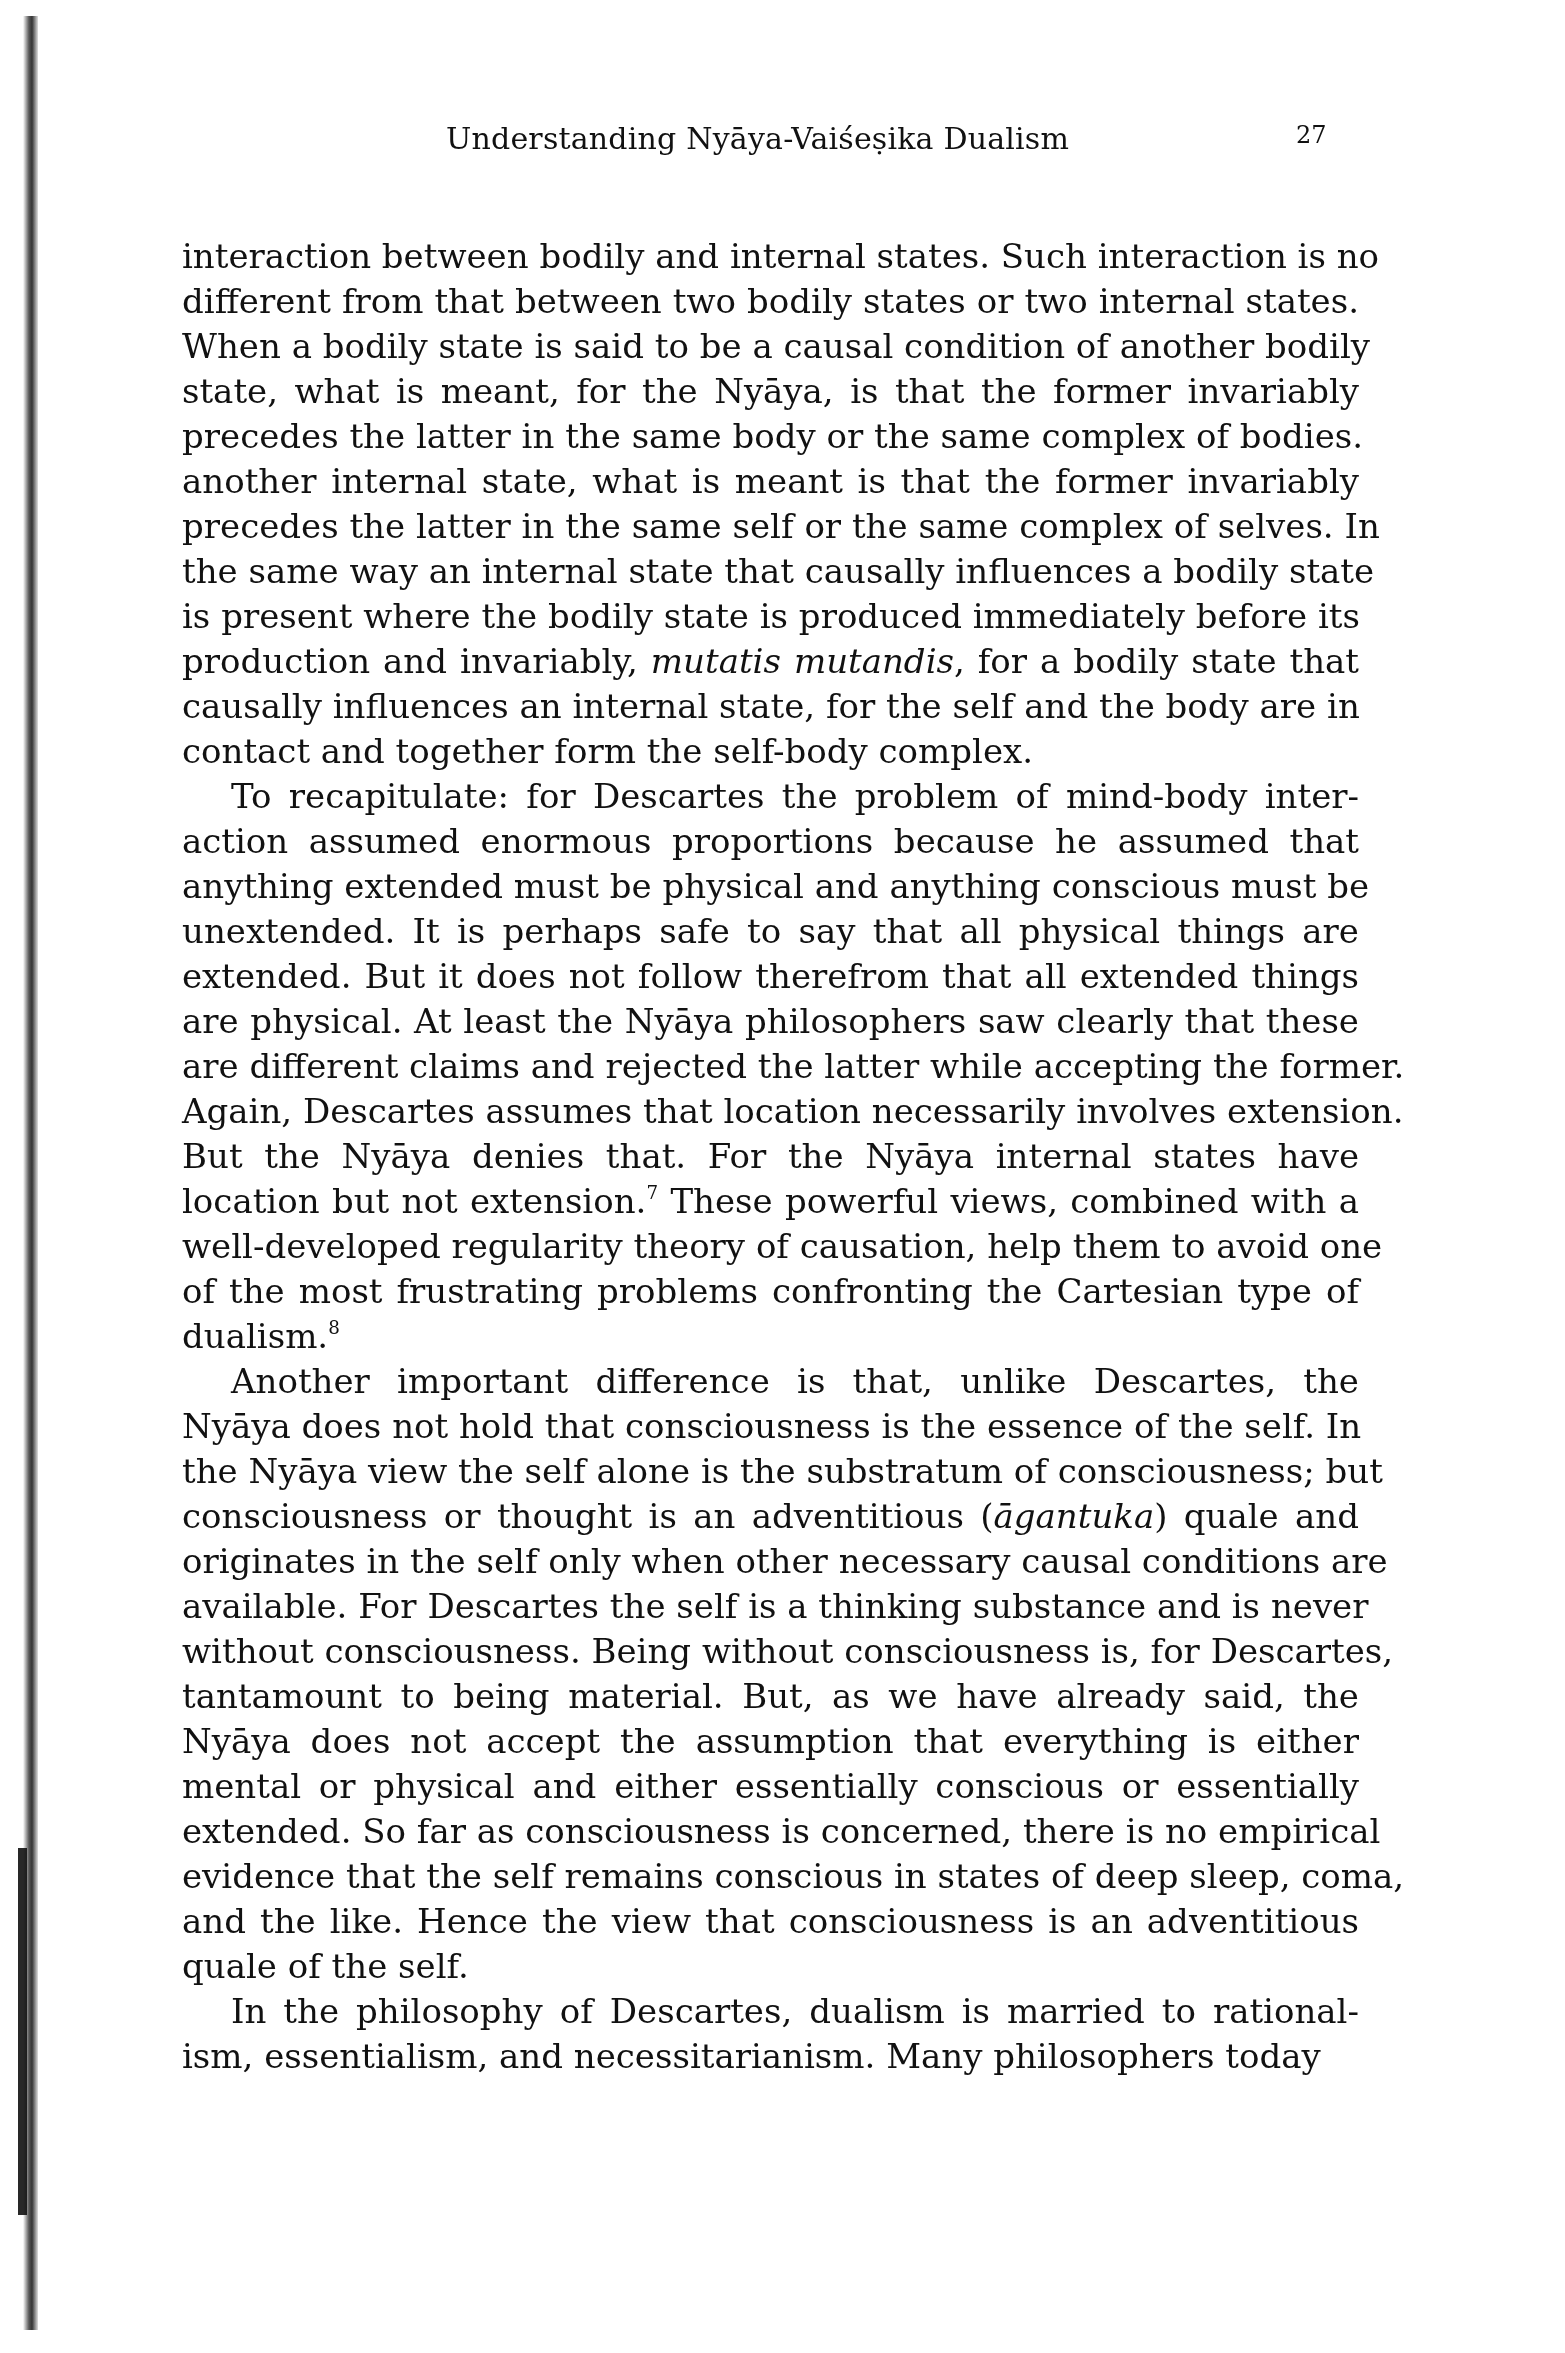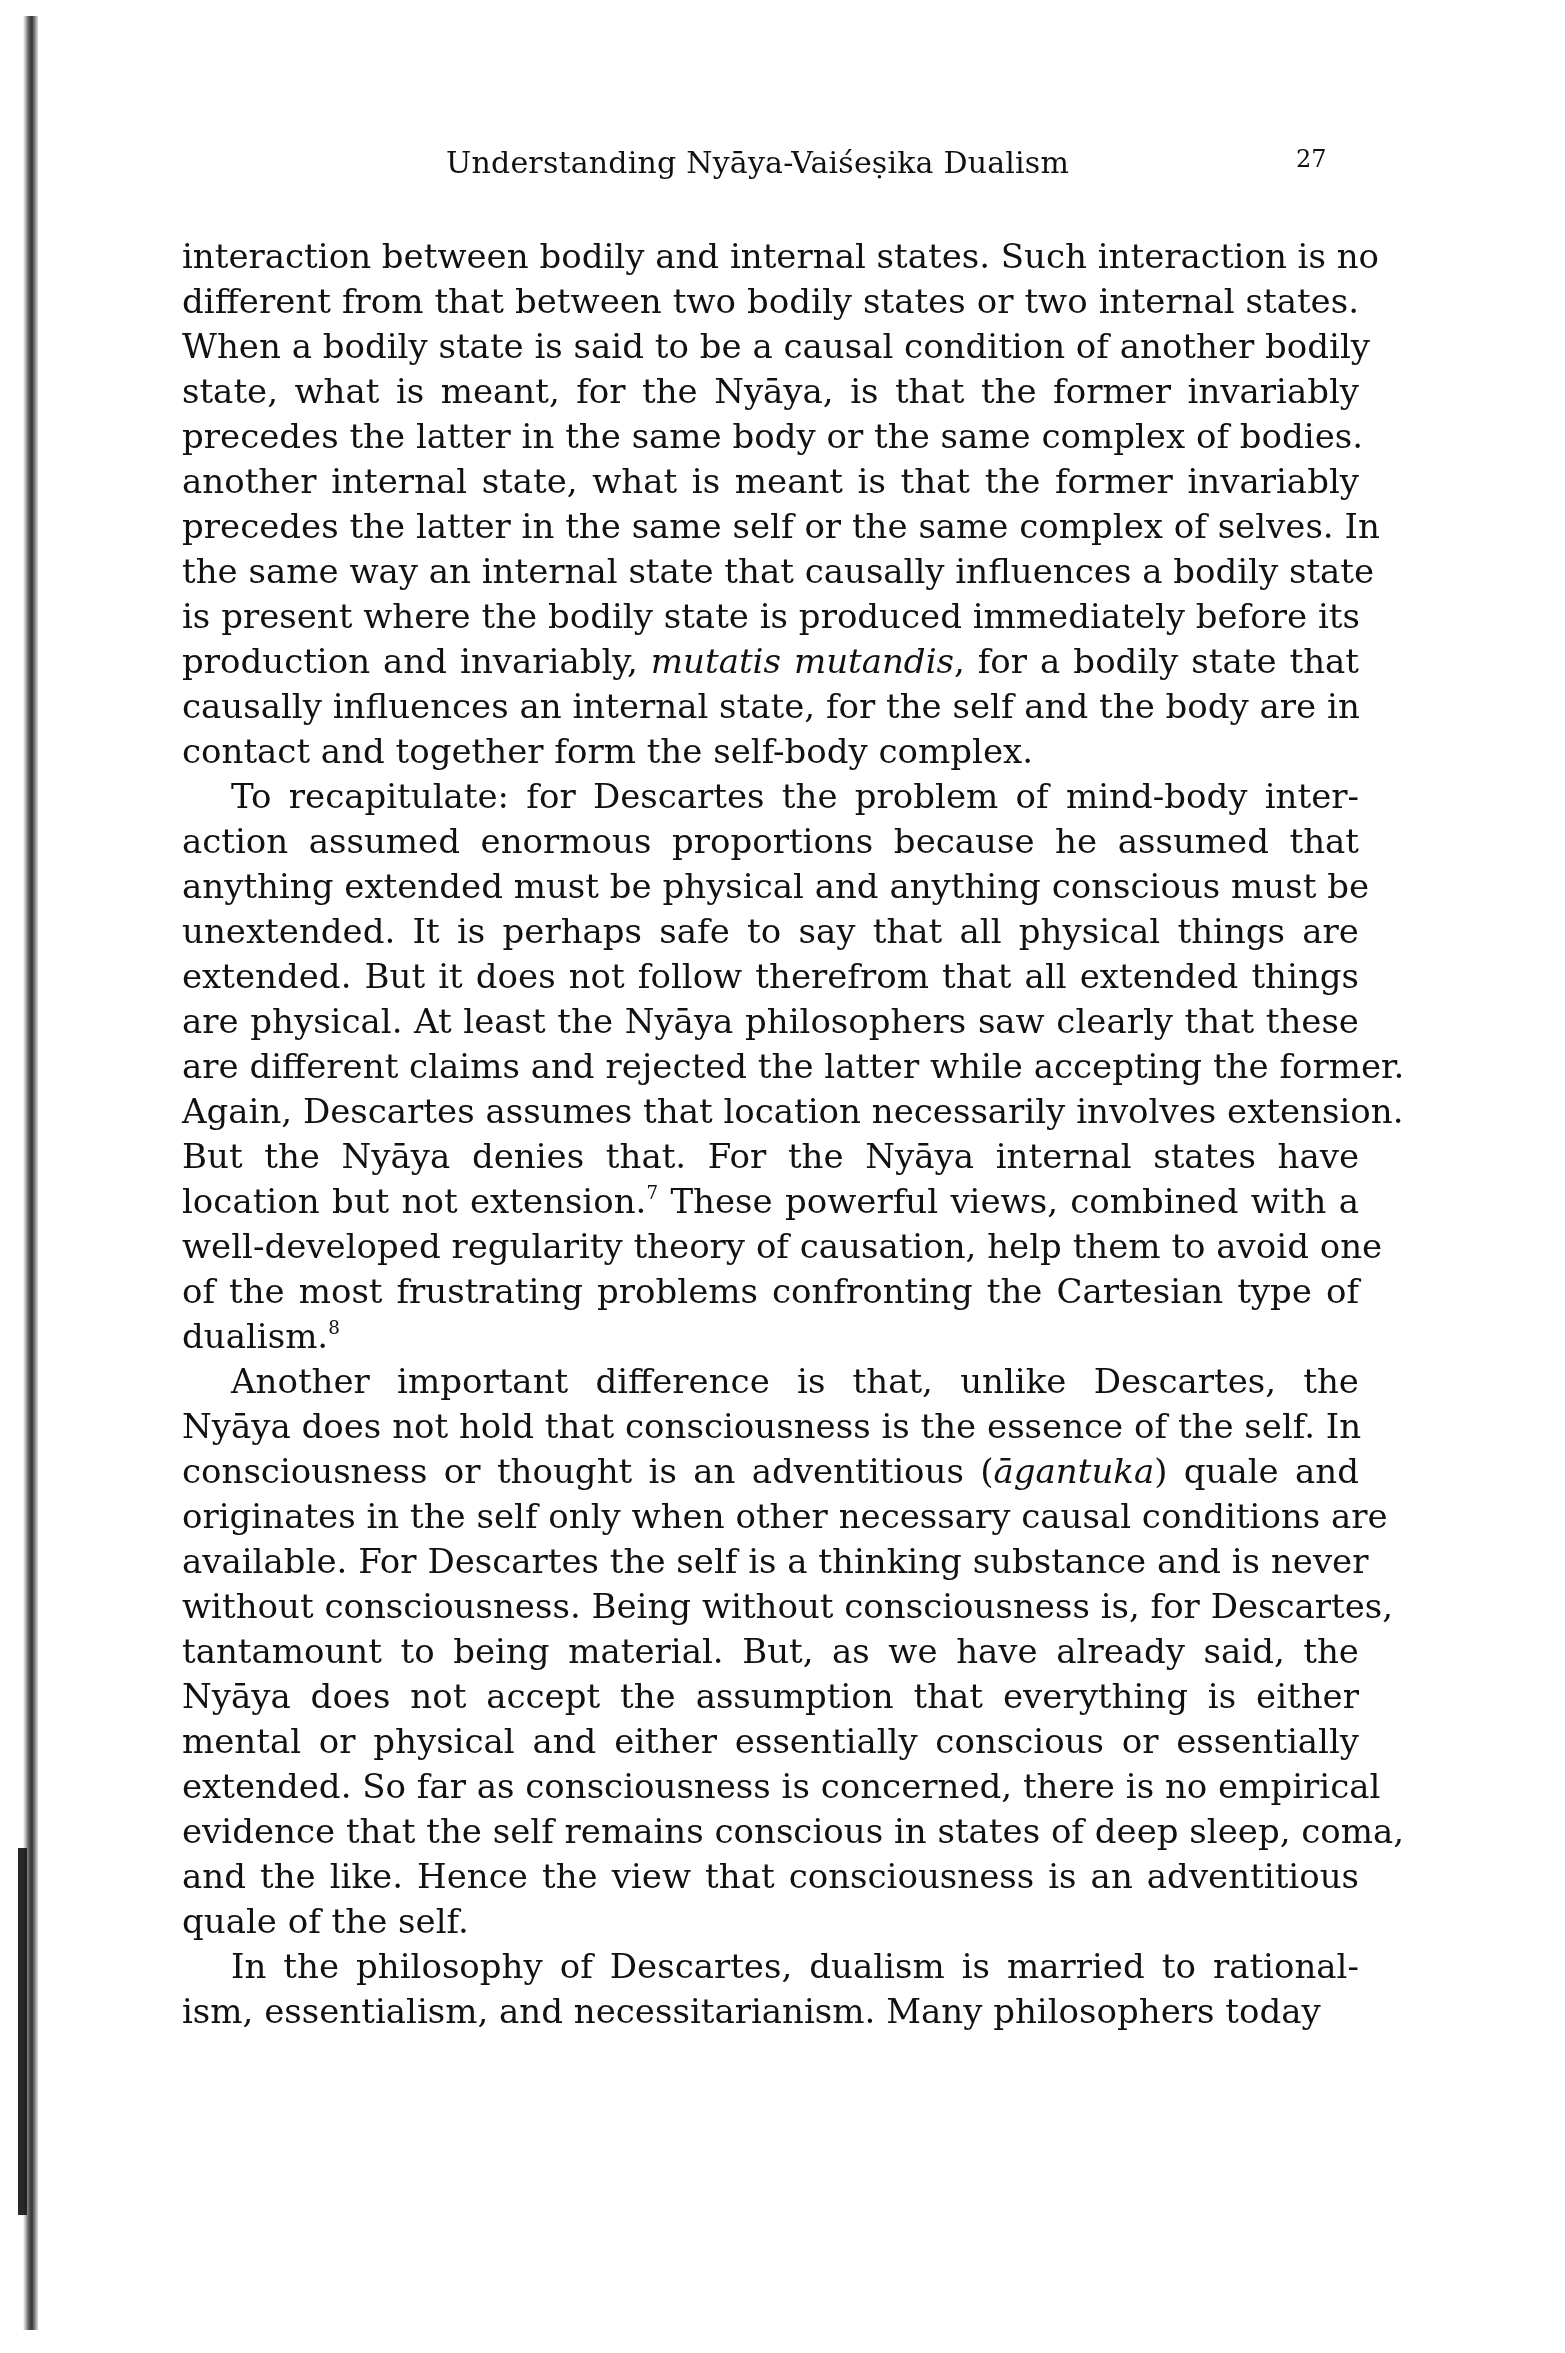--- a/index.html
+++ b/index.html
@@ -27,21 +27,21 @@
     .binding-edge.lower {
       left: 18.3px;
       top: 1848px;
       width: 8.5px;
       height: 367px;
       background: #111;
       opacity: 0.9;
     }
     .running-head {
       position: absolute;
-      top: 145px;
+      top: 121px;
       left: 0;
       width: 1517px;
       height: 42px;
     }
     .running-title {
       position: absolute;
       left: 446px;
       top: 0;
       font-size: 30px;
       letter-spacing: 0.2px;
@@ -125,20 +125,21 @@
       <span class="line"><span>Again, Descartes assumes that location necessarily involves extension.</span></span>
       <span class="line"><span>But the Nyāya denies that. For the Nyāya internal states have</span></span>
       <span class="line"><span>location but not extension.</span><sup class="fn">7</sup><span> These powerful views, combined with a</span></span>
       <span class="line"><span>well-developed regularity theory of causation, help them to avoid one</span></span>
       <span class="line"><span>of the most frustrating problems confronting the Cartesian type of</span></span>
       <span class="line last"><span>dualism.</span><sup class="fn">8</sup></span>
     </p>
     <p class="para">
       <span class="line indent"><span>Another important difference is that, unlike Descartes, the</span></span>
       <span class="line"><span>Nyāya does not hold that consciousness is the essence of the self. In</span></span>
+      <span class="line"><span>the Nyāya view the self alone is the substratum of consciousness; but</span></span>
       <span class="line"><span>consciousness or thought is an adventitious (</span><span class="ital">āgantuka</span><span>) quale and</span></span>
       <span class="line"><span>originates in the self only when other necessary causal conditions are</span></span>
       <span class="line"><span>available. For Descartes the self is a thinking substance and is never</span></span>
       <span class="line"><span>without consciousness. Being without consciousness is, for Descartes,</span></span>
       <span class="line"><span>tantamount to being material. But, as we have already said, the</span></span>
       <span class="line"><span>Nyāya does not accept the assumption that everything is either</span></span>
       <span class="line"><span>mental or physical and either essentially conscious or essentially</span></span>
       <span class="line"><span>extended. So far as consciousness is concerned, there is no empirical</span></span>
       <span class="line"><span>evidence that the self remains conscious in states of deep sleep, coma,</span></span>
       <span class="line"><span>and the like. Hence the view that consciousness is an adventitious</span></span>

